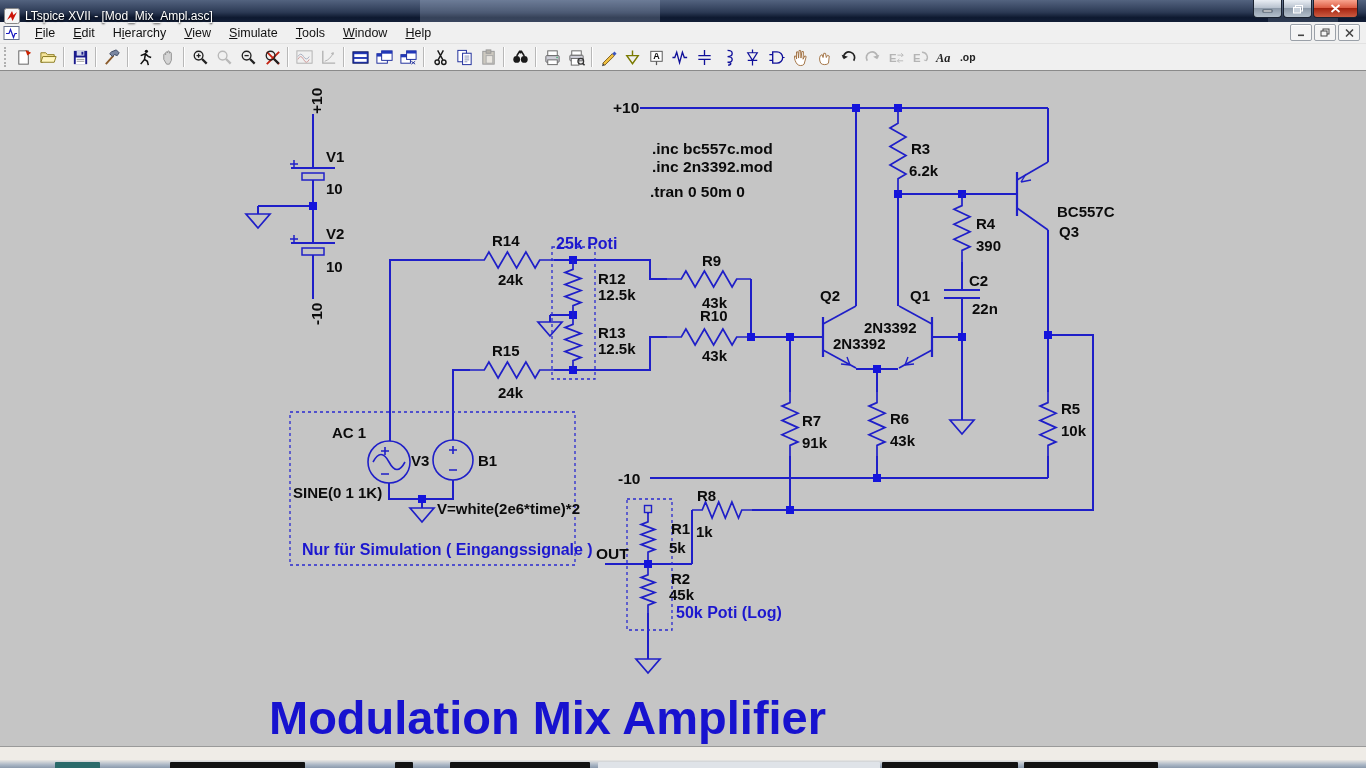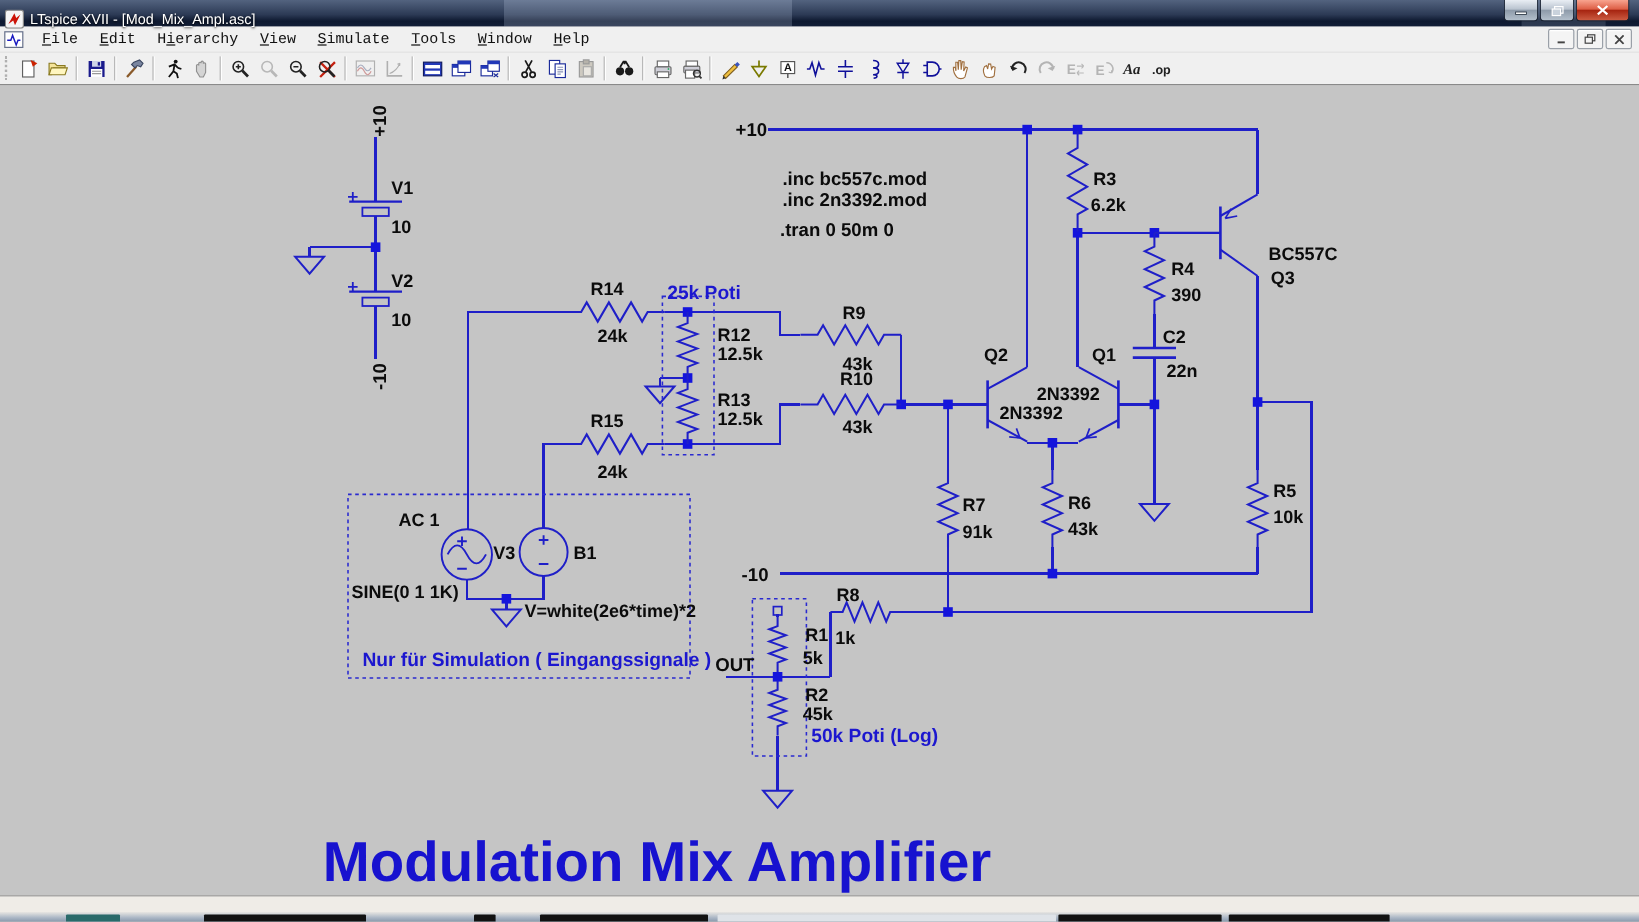--- a/index.html
+++ b/index.html
@@ -14,21 +14,21 @@
   .app-logo { width:16px; height:16px; margin:0 5px 0 4px; z-index:2; }
   .title-text { color:#ffffff; font-size:12px; text-shadow:0 1px 2px #000; z-index:2; }
   .winbtns { position:absolute; right:8px; top:0; display:flex; z-index:3; }
   .wbtn { width:29px; height:18px; border:1px solid #1a2230; border-top:none; border-radius:0 0 4px 4px;
     display:flex; align-items:center; justify-content:center; margin-left:1px;
     background:linear-gradient(180deg,#e9eef4 0%,#b9c3cf 45%,#8d9aa9 50%,#b4c0cc 100%); }
   .wbtn svg { display:block; }
   .wbtn.close { width:45px; background:linear-gradient(180deg,#f8a48f 0%,#dd5e45 45%,#a62410 50%,#cc5c42 100%); }
 
   .menubar { position:absolute; left:0; top:22px; width:1366px; height:22px; background:#f0f0f0;
-    display:flex; align-items:center; border-bottom:1px solid #e2e2e2;font-family:Liberation Mono, monospace; }
+    display:flex; align-items:center; border-bottom:1px solid #e2e2e2; }
   .mdi-icon { width:17px; height:16px; margin:0 6px 0 3px; }
   .menu-item { font-size:12.5px; color:#111; padding:3px 9px; cursor:default; }
   .menu-item u { text-decoration:underline; }
   .mdi-btns { position:absolute; right:6px; top:2px; display:flex; }
   .mbtn { width:22px; height:17px; margin-left:2px; background:#f4f4f4;
     border:1px solid #9aa0a8; border-radius:2px; display:flex; align-items:center; justify-content:center;
     box-shadow:inset 0 1px 0 #fff; }
 
   .toolbar { position:absolute; left:0; top:44px; width:1366px; height:27px; background:#f0f0f0;
     border-bottom:1px solid #8a8a8a; display:flex; align-items:center; padding-left:2px; }

